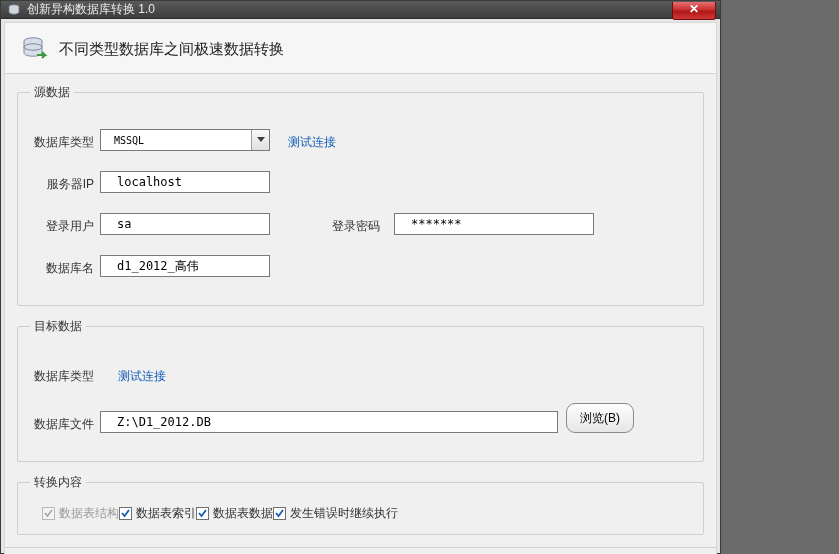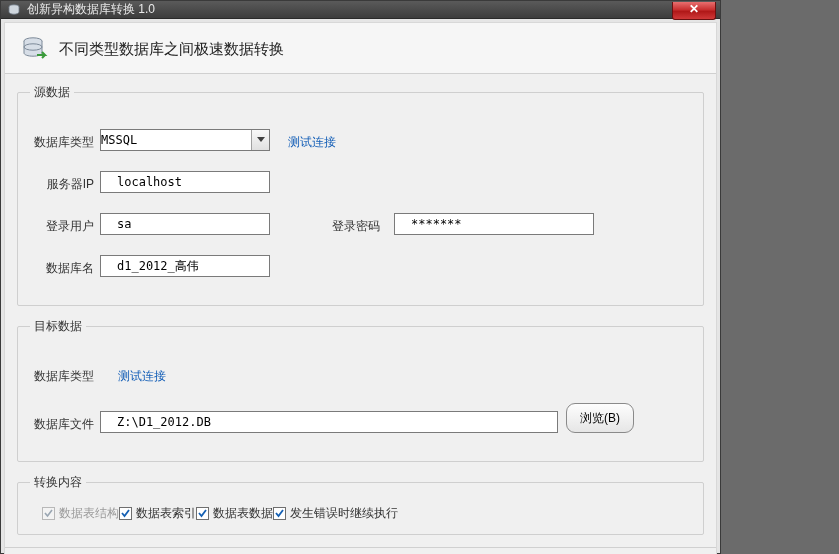--- a/index.html
+++ b/index.html
@@ -108,22 +108,22 @@
     font-size: 12px;
   }
   .combo {
     display: inline-flex;
     align-items: center;
     width: 170px;
     height: 22px;
     border: 1px solid #7a7a7a;
     background: #fff;
     font-family: "SimSun", monospace;
-    font-size: 12px;
-    padding: 0 0 0 0;
+    font-size: 10px;
+    padding: 0 0 0 13px;
     position: relative;
   }
   .combo .combo-btn {
     position: absolute;
     right: 0; top: 0;
     width: 18px; height: 20px;
     background: linear-gradient(#f8f8f8,#e0e0e0);
     border-left: 1px solid #a0a0a0;
     display: flex; align-items: center; justify-content: center;
     cursor: pointer;

